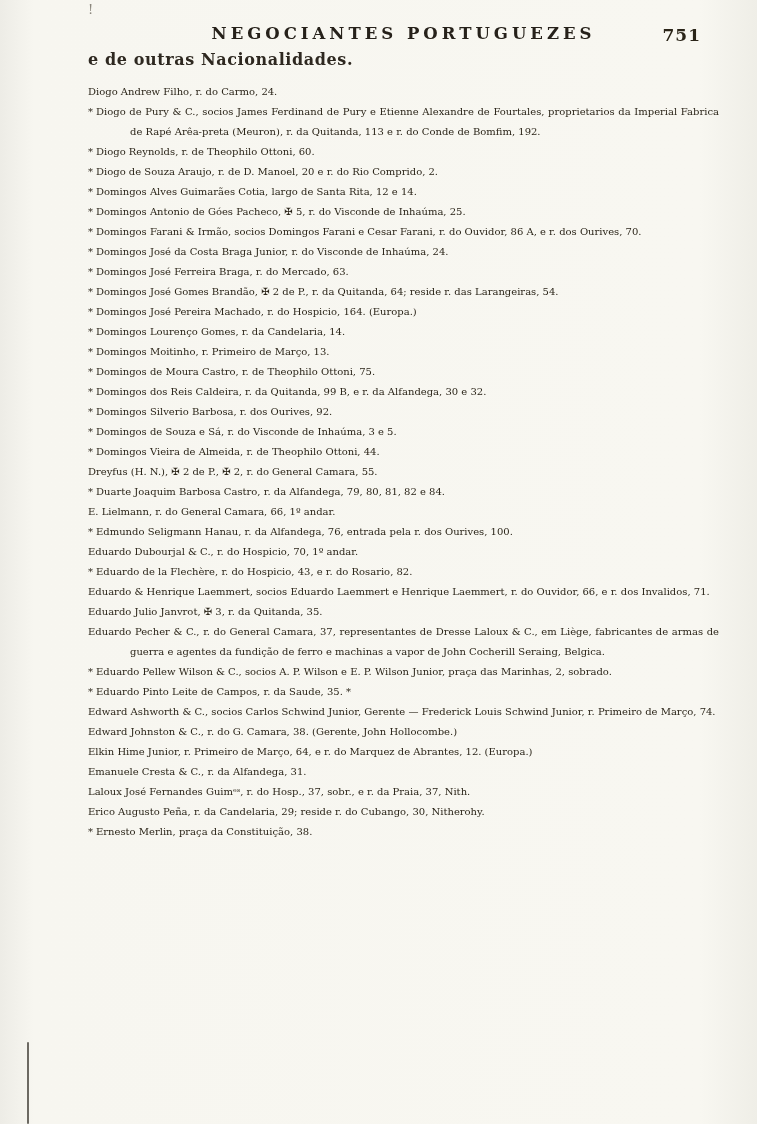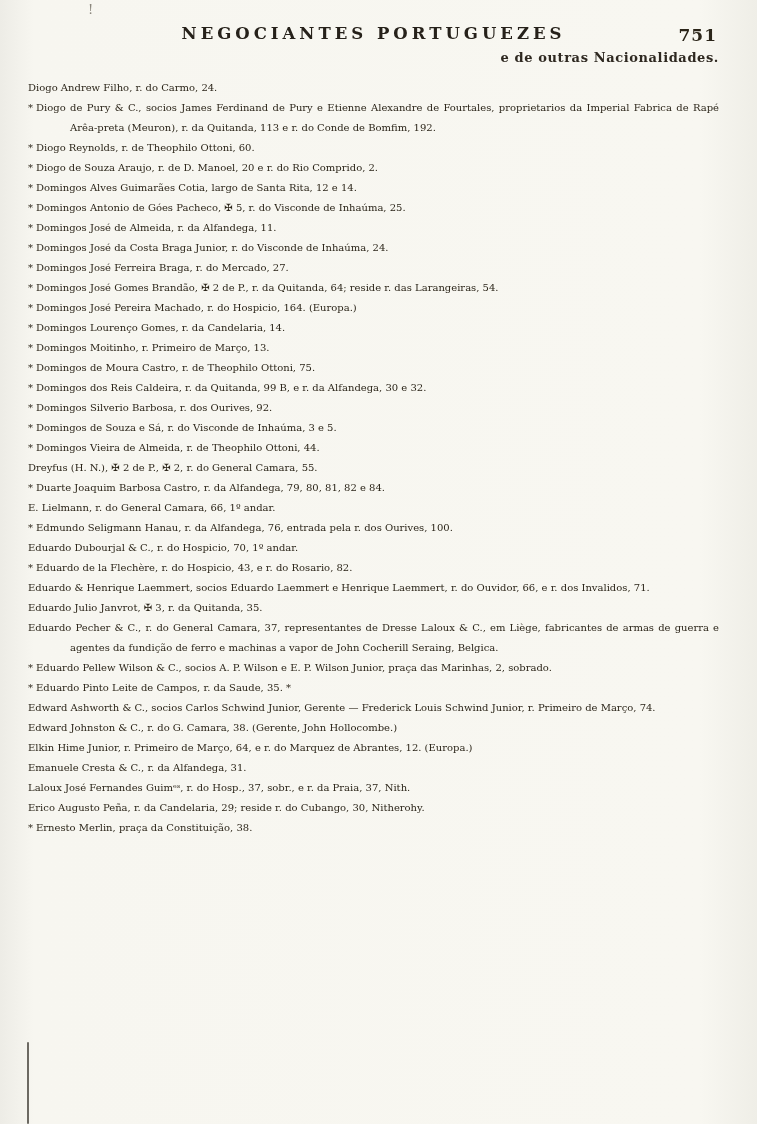--- a/index.html
+++ b/index.html
@@ -6,40 +6,40 @@
   body {
     width: 757px;
     height: 1124px;
     position: relative;
     overflow: hidden;
     background: linear-gradient(90deg, #edece6 0px, #f7f6f0 34px, #f8f7f1 700px, #efeee7 757px);
     font-family: "DejaVu Serif", "Liberation Serif", serif;
     color: #2b2519;
     -webkit-font-smoothing: antialiased;
   }
-  .page { padding: 24px 38px 16px 28px; position: relative; }
+  .page { padding: 24px 38px 16px 88px; position: relative; }
   .header-row { position: relative; text-align: center; height: 24px; }
   .title {
     font-weight: bold;
     font-size: 16.5px;
     letter-spacing: 4px;
     color: #26211a;
   }
   .page-number {
     position: absolute;
-    right: 2px;
+    right: 18px;
     top: 1px;
     font-weight: bold;
     font-size: 17px;
     letter-spacing: 1px;
   }
   .subtitle {
-    text-align: right;
+    text-align: left;
     font-weight: bold;
-    font-size: 13px;
+    font-size: 16px;
     letter-spacing: 0.6px;
     margin: 2px 0 13px 0;
     color: #2e2820;
   }
   .entries { font-size: 10px; line-height: 20px; }
   .entry {
     padding-left: 42px;
     text-indent: -42px;
     text-align: justify;
   }
@@ -78,23 +78,23 @@
     <div class="subtitle">e de outras Nacionalidades.</div>
   </div>
 
   <div class="entries" id="entries">
       <div class="entry"><span>Diogo Andrew Filho, r. do Carmo, 24.</span></div>
       <div class="entry"><span class="star">*</span><span>Diogo de Pury &amp; C., socios James Ferdinand de Pury e Etienne Alexandre de Fourtales, proprietarios da Imperial Fabrica de Rapé Arêa-preta (Meuron), r. da Quitanda, 113 e r. do Conde de Bomfim, 192.</span></div>
       <div class="entry"><span class="star">*</span><span>Diogo Reynolds, r. de Theophilo Ottoni, 60.</span></div>
       <div class="entry"><span class="star">*</span><span>Diogo de Souza Araujo, r. de D. Manoel, 20 e r. do Rio Comprido, 2.</span></div>
       <div class="entry"><span class="star">*</span><span>Domingos Alves Guimarães Cotia, largo de Santa Rita, 12 e 14.</span></div>
       <div class="entry"><span class="star">*</span><span>Domingos Antonio de Góes Pacheco, ✠ 5, r. do Visconde de Inhaúma, 25.</span></div>
-      <div class="entry"><span class="star">*</span><span>Domingos José de Almeida, r. da Alfandega, 11.</span></div>
+      <div class="entry"><span class="star">*</span><span>Domingos Farani &amp; Irmão, socios Domingos Farani e Cesar Farani, r. do Ouvidor, 86 A, e r. dos Ourives, 70.</span></div>
       <div class="entry"><span class="star">*</span><span>Domingos José da Costa Braga Junior, r. do Visconde de Inhaúma, 24.</span></div>
-      <div class="entry"><span class="star">*</span><span>Domingos José Ferreira Braga, r. do Mercado, 27.</span></div>
+      <div class="entry"><span class="star">*</span><span>Domingos José Ferreira Braga, r. do Mercado, 63.</span></div>
       <div class="entry"><span class="star">*</span><span>Domingos José Gomes Brandão, ✠ 2 de P., r. da Quitanda, 64; reside r. das Larangeiras, 54.</span></div>
       <div class="entry"><span class="star">*</span><span>Domingos José Pereira Machado, r. do Hospicio, 164. (Europa.)</span></div>
       <div class="entry"><span class="star">*</span><span>Domingos Lourenço Gomes, r. da Candelaria, 14.</span></div>
       <div class="entry"><span class="star">*</span><span>Domingos Moitinho, r. Primeiro de Março, 13.</span></div>
       <div class="entry"><span class="star">*</span><span>Domingos de Moura Castro, r. de Theophilo Ottoni, 75.</span></div>
       <div class="entry"><span class="star">*</span><span>Domingos dos Reis Caldeira, r. da Quitanda, 99 B, e r. da Alfandega, 30 e 32.</span></div>
       <div class="entry"><span class="star">*</span><span>Domingos Silverio Barbosa, r. dos Ourives, 92.</span></div>
       <div class="entry"><span class="star">*</span><span>Domingos de Souza e Sá, r. do Visconde de Inhaúma, 3 e 5.</span></div>
       <div class="entry"><span class="star">*</span><span>Domingos Vieira de Almeida, r. de Theophilo Ottoni, 44.</span></div>
       <div class="entry"><span>Dreyfus (H. N.), ✠ 2 de P., ✠ 2, r. do General Camara, 55.</span></div>

